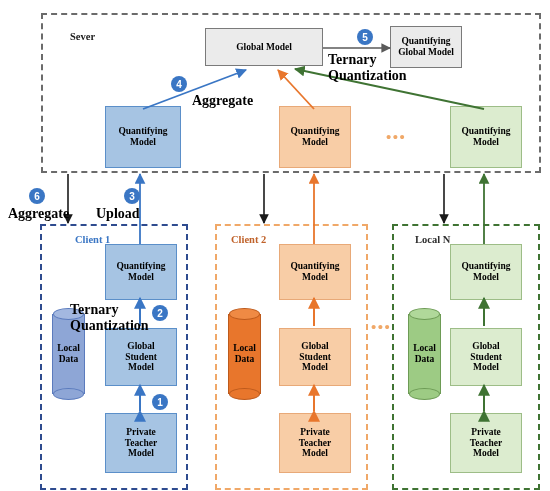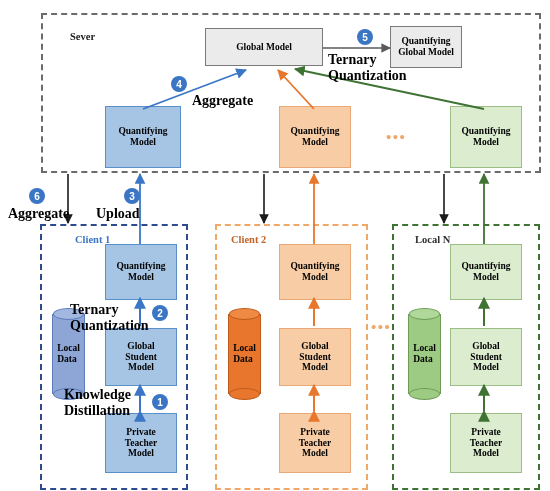--- a/index.html
+++ b/index.html
@@ -7,21 +7,21 @@
   #stage{position:relative;width:550px;height:491px;overflow:hidden;background:#fff;margin-top:8px;}
 
   .dash-region{position:absolute;box-sizing:border-box;background:transparent;}
   .region-label{position:absolute;font-weight:bold;font-size:10.5px;white-space:nowrap;}
 
   .node{position:absolute;box-sizing:border-box;display:flex;align-items:center;
         justify-content:center;text-align:center;font-weight:bold;line-height:1.15;
         font-size:9.5px;color:#000;}
 
   .cyl{position:absolute;box-sizing:border-box;display:flex;align-items:center;
-       justify-content:center;text-align:left;font-weight:bold;font-size:9.5px;
+       justify-content:center;text-align:center;font-weight:bold;font-size:9.5px;
        line-height:1.2;color:#000;}
   .cyl .cap{position:absolute;left:0;right:0;top:-6px;height:12px;border-radius:50%;
        box-sizing:border-box;}
   .cyl .capb{position:absolute;left:0;right:0;bottom:-6px;height:12px;border-radius:50%;
        box-sizing:border-box;}
   .cyl .txt{position:relative;z-index:3;}
 
   .step{position:absolute;width:16px;height:16px;border-radius:50%;background:#3a76c4;
         color:#fff;font-size:10px;font-weight:bold;display:flex;align-items:center;
         justify-content:center;font-family:"Liberation Sans",sans-serif;z-index:40;}
@@ -195,22 +195,20 @@
 
   <div class="cap-txt" style="left:192px;top:85px;width:60px;">Aggregate</div>
 
   <div class="cap-txt" style="left:8px;top:198px;width:60px;">Aggregate</div>
 
   <div class="cap-txt" style="left:96px;top:198px;width:52px;">Upload</div>
 
   <div class="cap-txt" style="left:70px;top:294px;width:62px;">Ternary
 Quantization</div>
 
-  <div class="cap-txt" style="left:64px;top:379px;width:70px;">Knowledge
-Distillation</div>
 
   <div class="step" style="left:152px;top:386px;">1</div>
   <div class="step" style="left:152px;top:297px;">2</div>
   <div class="step" style="left:124px;top:180px;">3</div>
   <div class="step" style="left:171px;top:68px;">4</div>
   <div class="step" style="left:357px;top:21px;">5</div>
   <div class="step" style="left:29px;top:180px;">6</div>
 
 </div>
 

